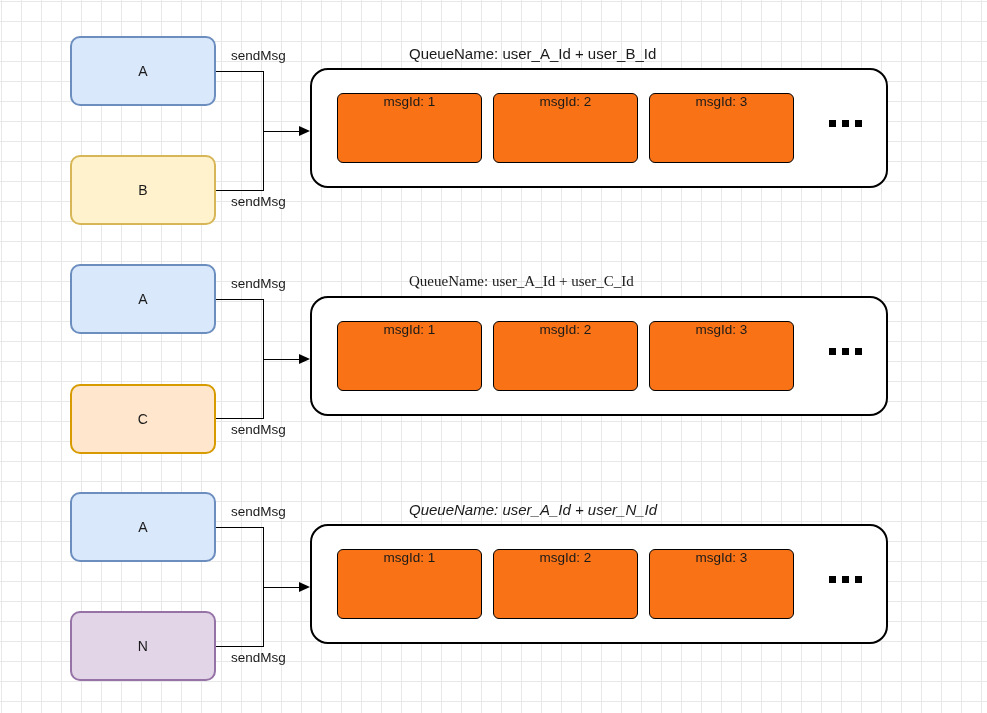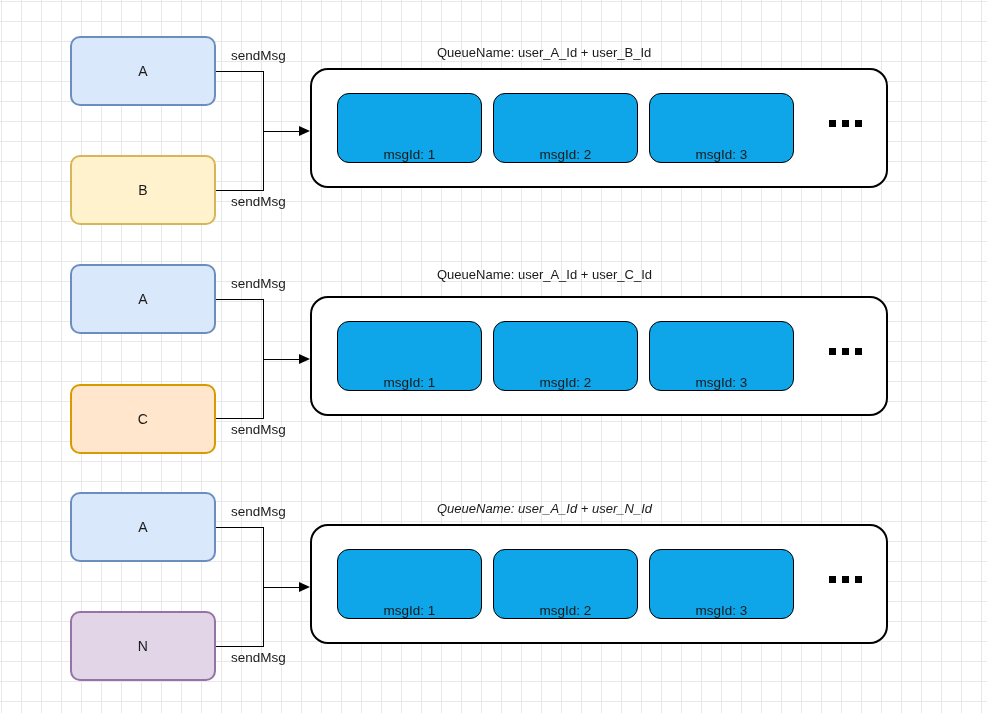--- a/index.html
+++ b/index.html
@@ -72,45 +72,44 @@
   .edge-label {
     position: absolute;
     font-size: 13.5px;
     color: #1a1a1a;
     white-space: nowrap;
   }
 
   
   .queue-title {
     position: absolute;
-    font-size: 13px;
+    font-size: 15px;
     color: #1a1a1a;
     white-space: nowrap;
-    margin-left: 28px;
   }
   .queue-box {
     position: absolute;
     width: 578px;
     height: 120px;
     border: 2px solid #000000;
     border-radius: 18px;
     box-sizing: border-box;
     background-color: #ffffff;
   }
   .msg-box {
     position: absolute;
     width: 145px;
     height: 70px;
     top: 23px;
     border: 1.5px solid #000000;
-    border-radius: 12px;
+    border-radius: 6px;
     box-sizing: border-box;
-    background-color: #0ea5e9;
+    background-color: #f97316;
     display: flex;
-    align-items: flex-end;
+    align-items: flex-start;
     justify-content: center;
     font-size: 13.5px;
     color: #1a1a1a;
     white-space: nowrap;
   }
   .ellipsis {
     position: absolute;
     top: 50px;
     display: flex;
     gap: 6px;
@@ -178,21 +177,21 @@
 
     <div class="conn conn-h" style="left:216px; top:299px; width:48px;"></div>
     <div class="conn conn-h" style="left:216px; top:418px; width:48px;"></div>
     <div class="conn conn-v" style="left:263px; top:299px; height:120px;"></div>
     <div class="conn conn-h" style="left:263px; top:359px; width:40px;"></div>
     <div class="arrowhead" style="left:299px; top:354px;"></div>
 
     <div class="edge-label" style="left:231px; top:276px;">sendMsg</div>
     <div class="edge-label" style="left:231px; top:422px;">sendMsg</div>
 
-    <div class="queue-title" style="left:409px; top:267px;">QueueName: user_A_Id + user_C_Id</div>
+    <div class="queue-title" style="left:409px; top:273px;font-family:Liberation Serif, serif;">QueueName: user_A_Id + user_C_Id</div>
 
     <div class="queue-box" style="left:310px; top:296px;">
       <div class="msg-box" style="left:25px;">
         <span>msgId: 1</span>
       </div>
       <div class="msg-box" style="left:181px;">
         <span>msgId: 2</span>
       </div>
       <div class="msg-box" style="left:337px;">
         <span>msgId: 3</span>

